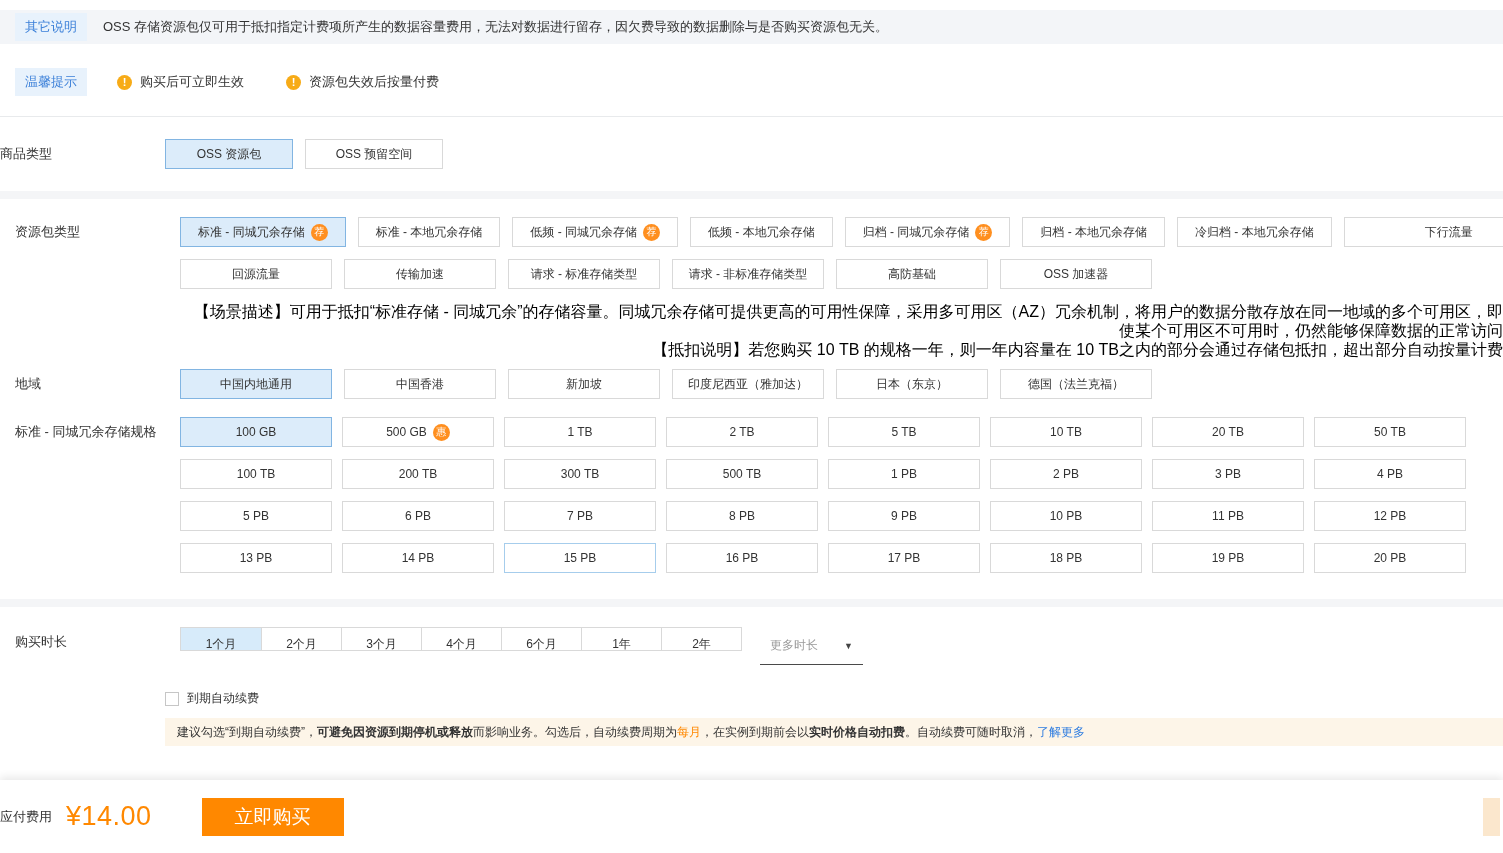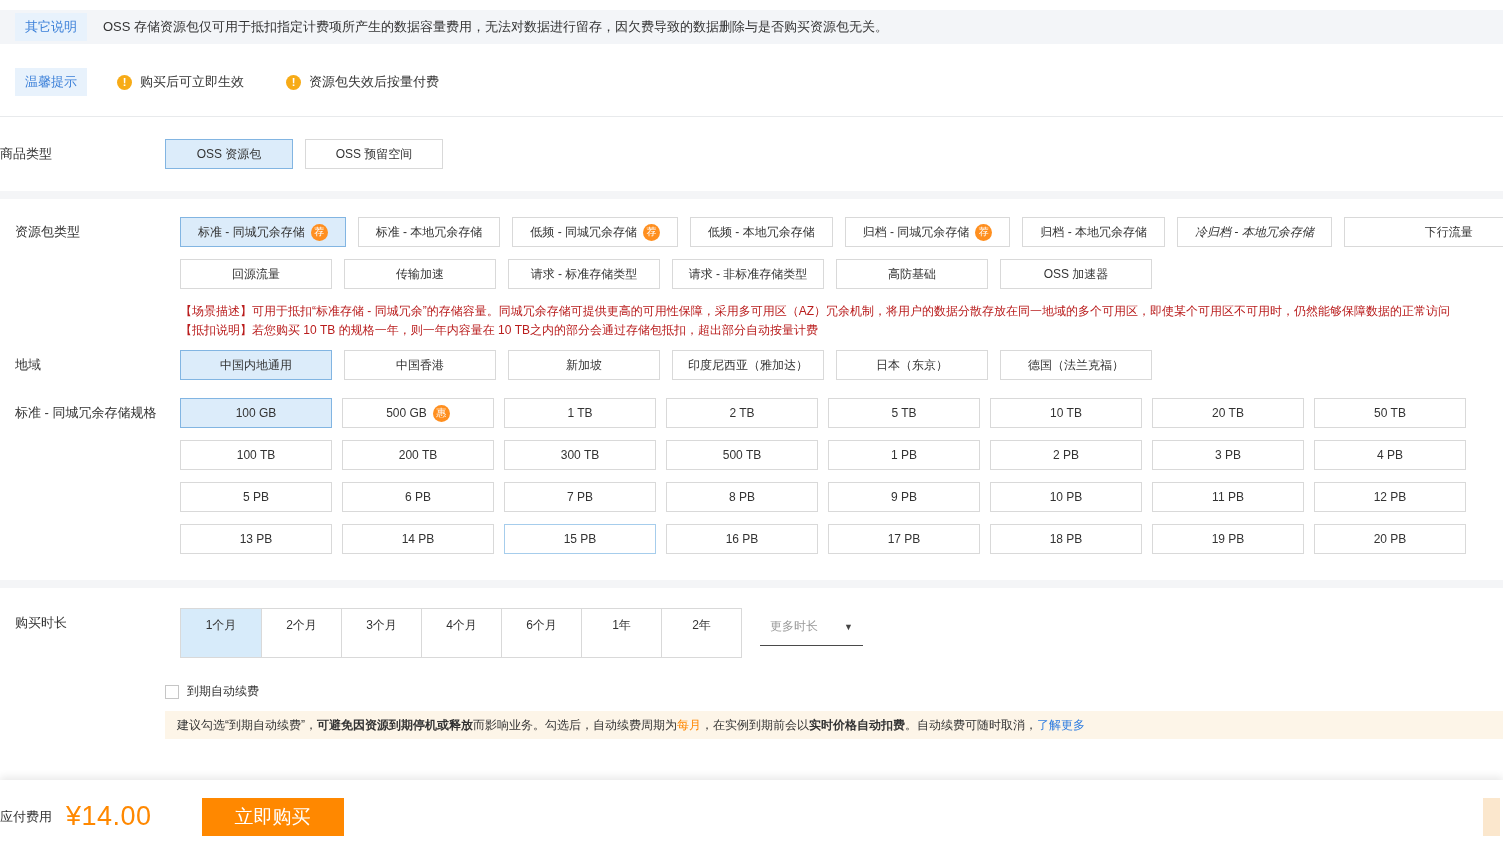--- a/index.html
+++ b/index.html
@@ -31,25 +31,25 @@
   .btn-row { display:flex; gap:12px; flex-wrap:nowrap; }
   .btn { height:30px; border:1px solid #d9d9d9; background:#fff; color:#333; font-size:12px;
     display:flex; align-items:center; justify-content:center; padding:0 17px; cursor:pointer; white-space:nowrap; flex:none; }
   .btn.sel { background:#dcecfa; border-color:#82b5e2; }
   .btn.hov { border-color:#a6cdec; }
   .btn.fixed { width:152px; padding:0; }
   .badge { width:17px; height:17px; border-radius:50%; background:#ff8f1f; color:#fff; font-size:10px;
     display:flex; align-items:center; justify-content:center; margin-left:6px; flex:none; }
 
   .grid-8 { display:grid; grid-template-columns:repeat(8,152px); gap:12px 10px; }
-  .desc { margin-top:13px; font-size:12px; color:#b91c1c; line-height:19px; }
+  .desc { margin-top:13px; font-size:16px; color:#000000; line-height:19px;text-align:right; }
   .note { margin-top:13px; font-size:12px; color:#555; }
 
   .dur-line { display:flex; align-items:stretch; }
-  .seg { display:flex; border:1px solid #d9d9d9; height:50px;justify-content:center; }
+  .seg { display:flex; border:1px solid #d9d9d9; height:24px;justify-content:center; }
   .seg-item { width:80px; text-align:center; line-height:32px; font-size:12px; border-left:1px solid #d9d9d9; cursor:pointer; }
   .seg-item:first-child { border-left:none; }
   .seg-item.sel { background:#d7ebfa; }
   .more { margin-left:18px; display:flex; align-items:center; gap:26px; font-size:12px; color:#9b9b9b;
     border-bottom:1px solid #4a4a4a; padding:0 10px; height:38px; cursor:pointer; }
   .caret { font-size:9px; color:#444; }
 
   .renew-row { margin-left:165px; margin-top:13px; display:flex; align-items:center; }
   .checkbox { width:14px; height:14px; border:1px solid #c6c6c6; background:#fff; margin-right:8px; flex:none; cursor:pointer; }
   .renew-label { font-size:12px; color:#333; }
@@ -124,21 +124,21 @@
         <div class="btn" style="min-width: 28px;">
           <span>低频 - 本地冗余存储</span>
         </div>
         <div class="btn">
           <span>归档 - 同城冗余存储</span>
           <span class="badge">荐</span>
         </div>
         <div class="btn" style="min-width: 28px;">
           <span>归档 - 本地冗余存储</span>
         </div>
-        <div class="btn" style="min-width: 20px; font-style: italic;">
+        <div class="btn" style="min-width: 20px;">
           <span>冷归档 - 本地冗余存储</span>
         </div>
         <div class="btn" style="min-width: 210px;">
           <span>下行流量</span>
         </div>
       </div>
     <div class="btn-row" id="package-row2" style="margin-top:12px;">
         <div class="btn fixed">
           <span>回源流量</span>
         </div>

